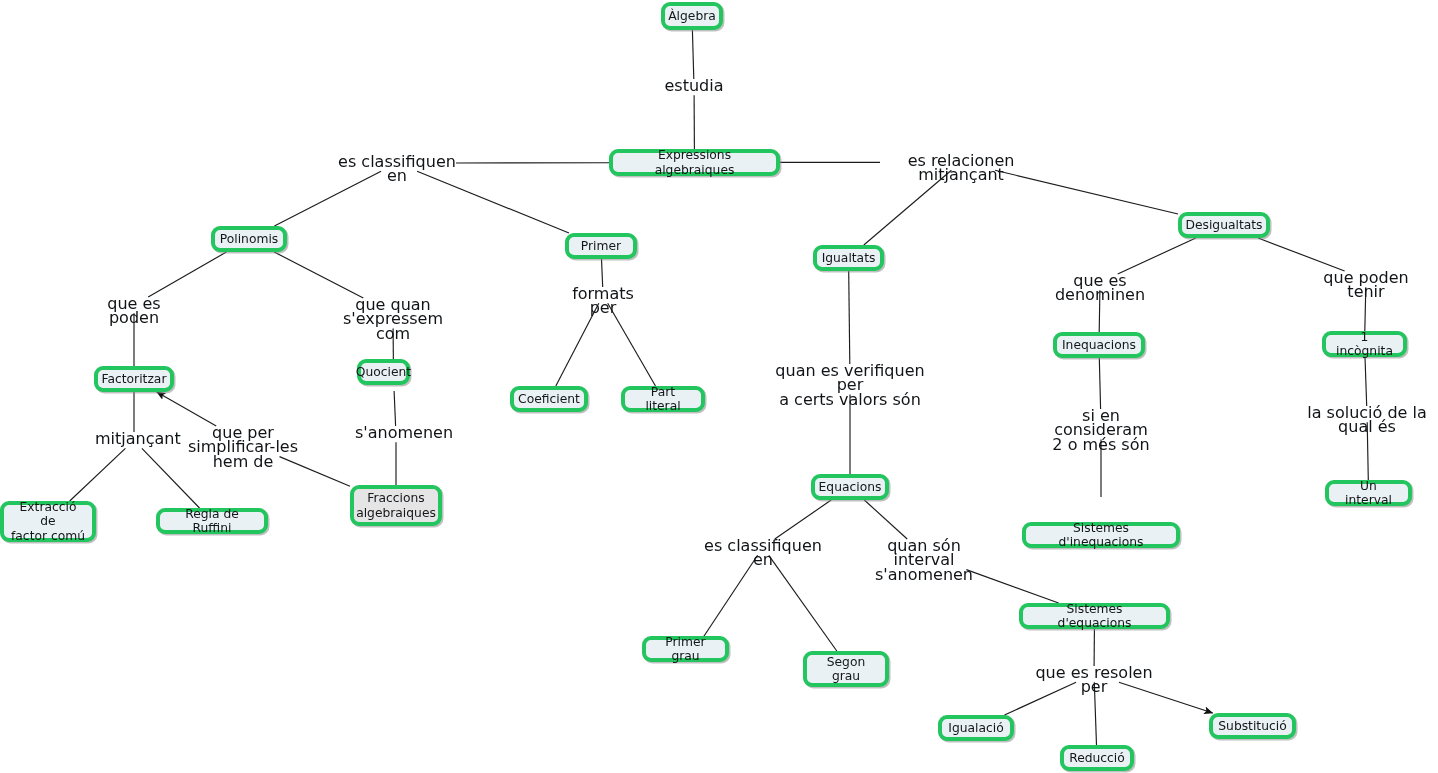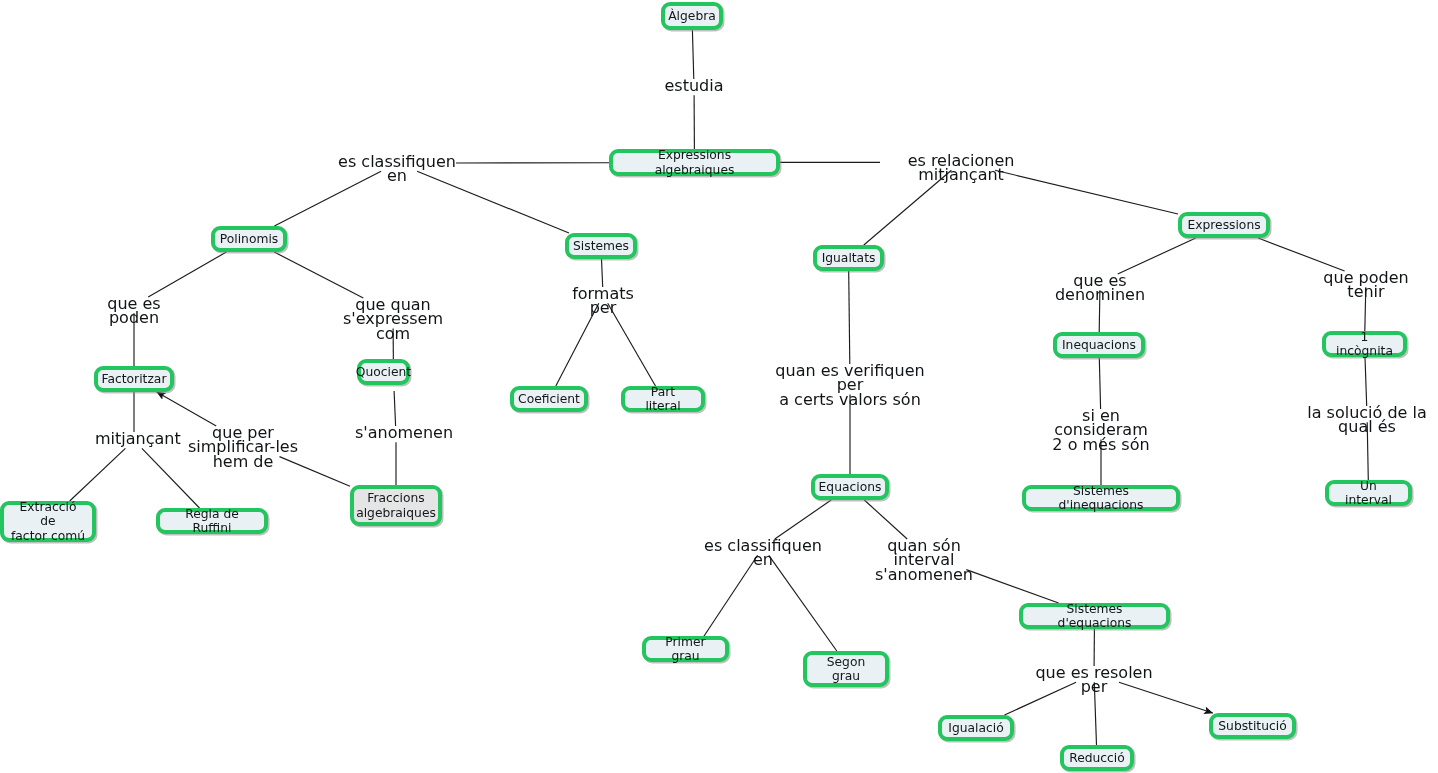--- a/index.html
+++ b/index.html
@@ -112,36 +112,36 @@
         <line x1="1094.4" y1="629.0" x2="1094.1" y2="666.0" stroke="#1c1c1c" stroke-width="1.15"></line>
         <line x1="1076.1" y1="682.3" x2="1004.5" y2="715.0" stroke="#1c1c1c" stroke-width="1.15"></line>
         <line x1="1094.3" y1="682.3" x2="1096.5" y2="745.0" stroke="#1c1c1c" stroke-width="1.15"></line>
         <line x1="1118.9" y1="682.3" x2="1212.8" y2="713.0" stroke="#1c1c1c" stroke-width="1.15" marker-end="url(#arrowhead)"></line>
       </g>
   </svg>
   <div id="node-layer">
       <div class="node" style="left: 661px; top: 2px; width: 62px; height: 28px;">Àlgebra</div>
       <div class="node" style="left: 609px; top: 149px; width: 171px; height: 27px;">Expressions algebraiques</div>
       <div class="node" style="left: 211px; top: 226px; width: 76px; height: 26px;">Polinomis</div>
-      <div class="node" style="left: 565px; top: 233px; width: 72px; height: 26px;">Sistemes</div>
+      <div class="node" style="left: 565px; top: 233px; width: 72px; height: 26px;">Primer</div>
       <div class="node" style="left: 813px; top: 245px; width: 71px; height: 26px;">Igualtats</div>
-      <div class="node" style="left: 1178px; top: 212px; width: 92px; height: 26px;">Expressions</div>
+      <div class="node" style="left: 1178px; top: 212px; width: 92px; height: 26px;">Desigualtats</div>
       <div class="node" style="left: 94px; top: 366px; width: 80px; height: 26px;">Factoritzar</div>
       <div class="node" style="left: 357px; top: 359px; width: 53px; height: 26px;">Quocient</div>
       <div class="node" style="left: 510px; top: 386px; width: 78px; height: 26px;">Coeficient</div>
       <div class="node" style="left: 621px; top: 386px; width: 84px; height: 26px;">Part literal</div>
       <div class="node" style="left: 1053px; top: 332px; width: 92px; height: 26px;">Inequacions</div>
       <div class="node" style="left: 1322px; top: 331px; width: 85px; height: 26px;">1 incògnita</div>
       <div class="node" style="left: 811px; top: 474px; width: 78px; height: 26px;">Equacions</div>
       <div class="node alt" style="left: 350px; top: 485px; width: 92px; height: 41px;">Fraccions
 algebraiques</div>
       <div class="node" style="left: 0px; top: 501px; width: 96px; height: 41px;">Extracció de
 factor comú</div>
       <div class="node" style="left: 156px; top: 508px; width: 112px; height: 26px;">Regla de Ruffini</div>
-      <div class="node" style="left: 1022px; top: 485px; width: 158px; height: 26px;">Sistemes d'inequacions</div>
+      <div class="node" style="left: 1022px; top: 522px; width: 158px; height: 26px;">Sistemes d'inequacions</div>
       <div class="node" style="left: 1325px; top: 480px; width: 87px; height: 26px;">Un interval</div>
       <div class="node" style="left: 642px; top: 636px; width: 87px; height: 26px;">Primer grau</div>
       <div class="node" style="left: 803px; top: 651px; width: 86px; height: 36px;">Segon grau</div>
       <div class="node" style="left: 1019px; top: 603px; width: 151px; height: 26px;">Sistemes d'equacions</div>
       <div class="node" style="left: 938px; top: 715px; width: 76px; height: 26px;">Igualació</div>
       <div class="node" style="left: 1060px; top: 745px; width: 74px; height: 26px;">Reducció</div>
       <div class="node" style="left: 1209px; top: 713px; width: 87px; height: 26px;">Substitució</div>
     </div>
   <div id="label-layer">
       <div class="linklabel" style="left: 663px; top: 79px; width: 62px;">estudia</div>

